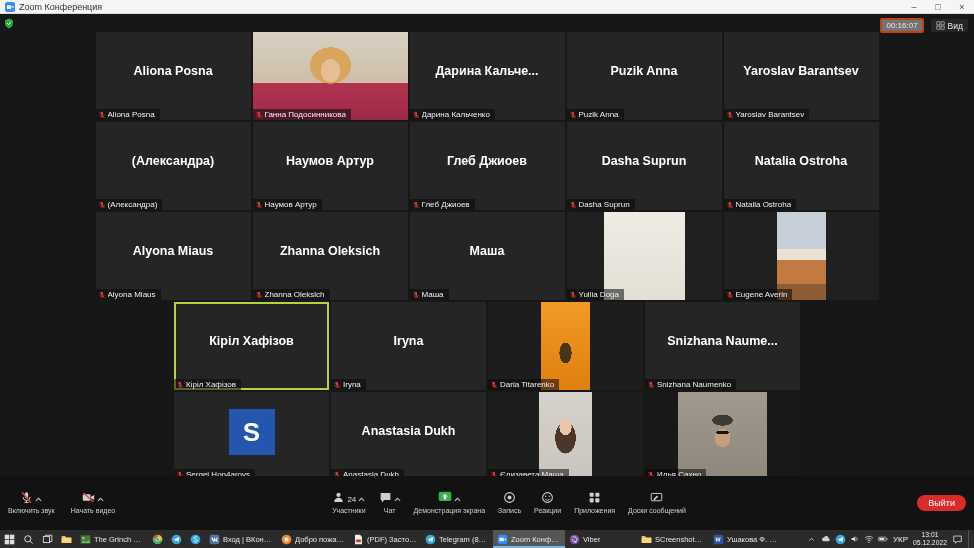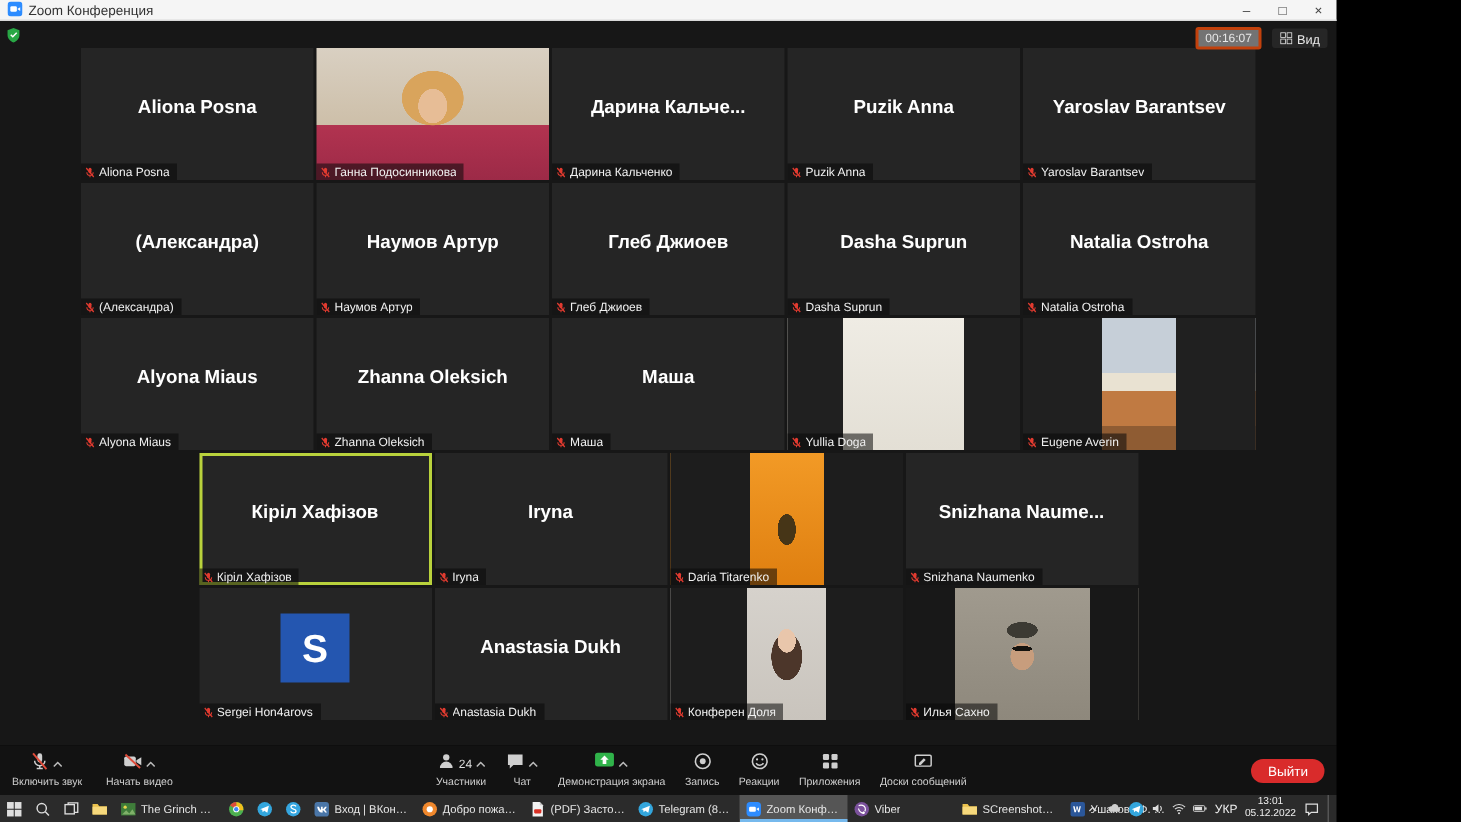--- a/index.html
+++ b/index.html
@@ -1,18 +1,18 @@
 <!DOCTYPE html>
 <html><head>
 <meta charset="utf-8">
 <style>
   * { box-sizing: border-box; margin: 0; padding: 0; }
   html,body { width: 974px; height: 548px; }
   body { background:#000; font-family:"Liberation Sans", sans-serif; overflow:hidden; }
-  .screen { width:891px; height:548px; display:flex; flex-direction:column; }
+  .screen { width:974px; height:548px; display:flex; flex-direction:column; }
 
   
   .titlebar { height:14px; flex:0 0 14px; background:#f5f5f5; display:flex; justify-content:space-between; align-items:center; padding-left:5px; border-bottom:1px solid #d9d9d9; }
   .tbar-left { display:flex; align-items:center; gap:4px; }
   .win-title { font-size:9px; color:#333; }
   .tbar-right { display:flex; height:100%; }
   .win-btn { width:24px; height:100%; display:flex; align-items:center; justify-content:center; font-size:9px; color:#444; cursor:pointer; }
 
   
   .meeting { flex:1 1 auto; position:relative; background:#171717; overflow:hidden; }
@@ -54,21 +54,21 @@
   .video-ilya { background:
       linear-gradient(90deg,#181818 0 21%, rgba(0,0,0,0) 21% 79%, #181818 79% 100%),
       radial-gradient(ellipse 17px 9px at 50% 32%, #3c3a33 0 60%, rgba(0,0,0,0) 61%),
       radial-gradient(ellipse 11px 3px at 50% 46%, #15130f 0 60%, rgba(0,0,0,0) 61%),
       radial-gradient(ellipse 13px 15px at 50% 52%, #c79d7d 0 60%, rgba(0,0,0,0) 61%),
       linear-gradient(180deg,#a09a8e 0%, #8e887c 100%); }
 
   
   .zoom-toolbar { flex:0 0 33px; background:#121212; position:relative; display:flex; align-items:center; }
   .toolbar-left { position:absolute; left:8px; top:0; height:100%; display:flex; gap:16px; align-items:center; }
-  .toolbar-center { margin:5px auto; display:flex; gap:13px; align-items:center; transform:translateX(22px); }
+  .toolbar-center { margin:16px auto; display:flex; gap:13px; align-items:center; transform:translateX(22px); }
   .tb-item { display:flex; flex-direction:column; align-items:center; gap:1px; color:#c9c9c9; cursor:pointer; }
   .tb-icon-row { display:flex; align-items:center; gap:2px; height:14px; }
   .tb-count { font-size:8px; color:#ddd; }
   .tb-caret { display:flex; }
   .tb-label { font-size:7px; white-space:nowrap; color:#cfcfcf; }
   .leave-btn { position:absolute; right:8px; top:50%; transform:translateY(-50%); background:#d92b2b; color:#fff; border:none; font-size:9px; padding:3px 11px; border-radius:9px; font-family:inherit; cursor:pointer; }
 
   
   .taskbar { flex:0 0 18px; background:#2b2b2b; display:flex; align-items:stretch; overflow:hidden; }
   .tk-apps { display:flex; align-items:stretch; min-width:0; }
@@ -431,21 +431,21 @@
           <div class="tile video-liza">
             <div class="tile-label">
               <span class="mic-ico">
                 <svg width="8" height="8" viewBox="0 0 16 16">
                   <rect x="6" y="1.5" width="4" height="7.5" rx="2" fill="#e23b30"></rect>
                   <path d="M3.8 7.5a4.2 4.2 0 0 0 8.4 0" fill="none" stroke="#e23b30" stroke-width="1.4"></path>
                   <line x1="8" y1="11.7" x2="8" y2="14.2" stroke="#e23b30" stroke-width="1.4"></line>
                   <line x1="3" y1="2" x2="13" y2="14" stroke="#e23b30" stroke-width="1.6"></line>
                 </svg>
               </span>
-              <span class="label-text">Конферен Доля</span>
+              <span class="label-text">Єлизавета Маша</span>
             </div>
           </div>
           <div class="tile video-ilya">
             <div class="tile-label">
               <span class="mic-ico">
                 <svg width="8" height="8" viewBox="0 0 16 16">
                   <rect x="6" y="1.5" width="4" height="7.5" rx="2" fill="#e23b30"></rect>
                   <path d="M3.8 7.5a4.2 4.2 0 0 0 8.4 0" fill="none" stroke="#e23b30" stroke-width="1.4"></path>
                   <line x1="8" y1="11.7" x2="8" y2="14.2" stroke="#e23b30" stroke-width="1.4"></line>
                   <line x1="3" y1="2" x2="13" y2="14" stroke="#e23b30" stroke-width="1.6"></line>

